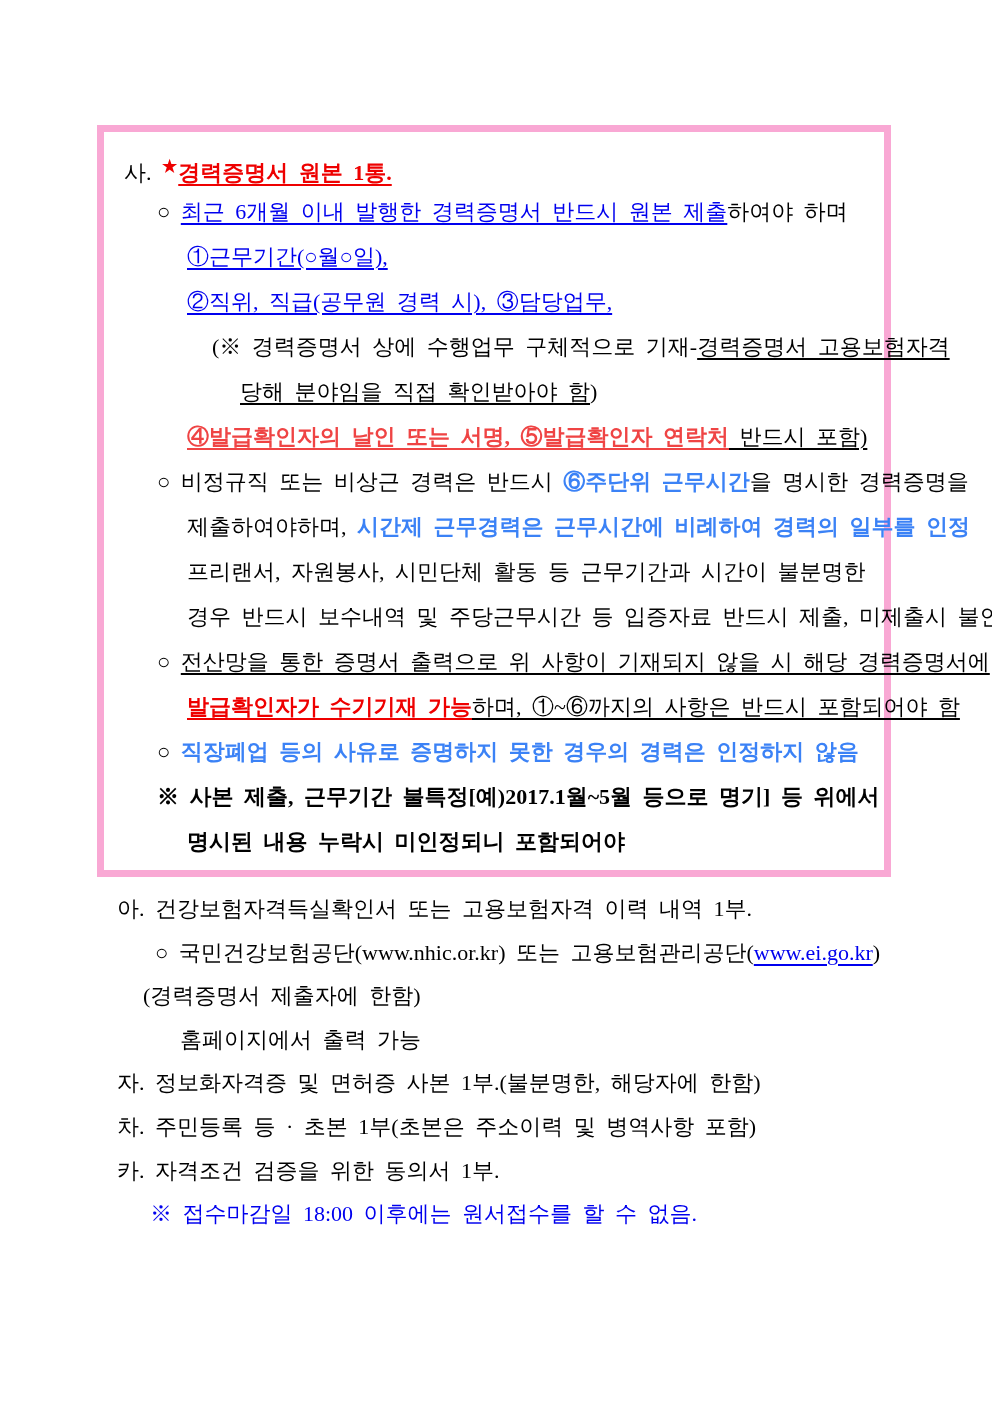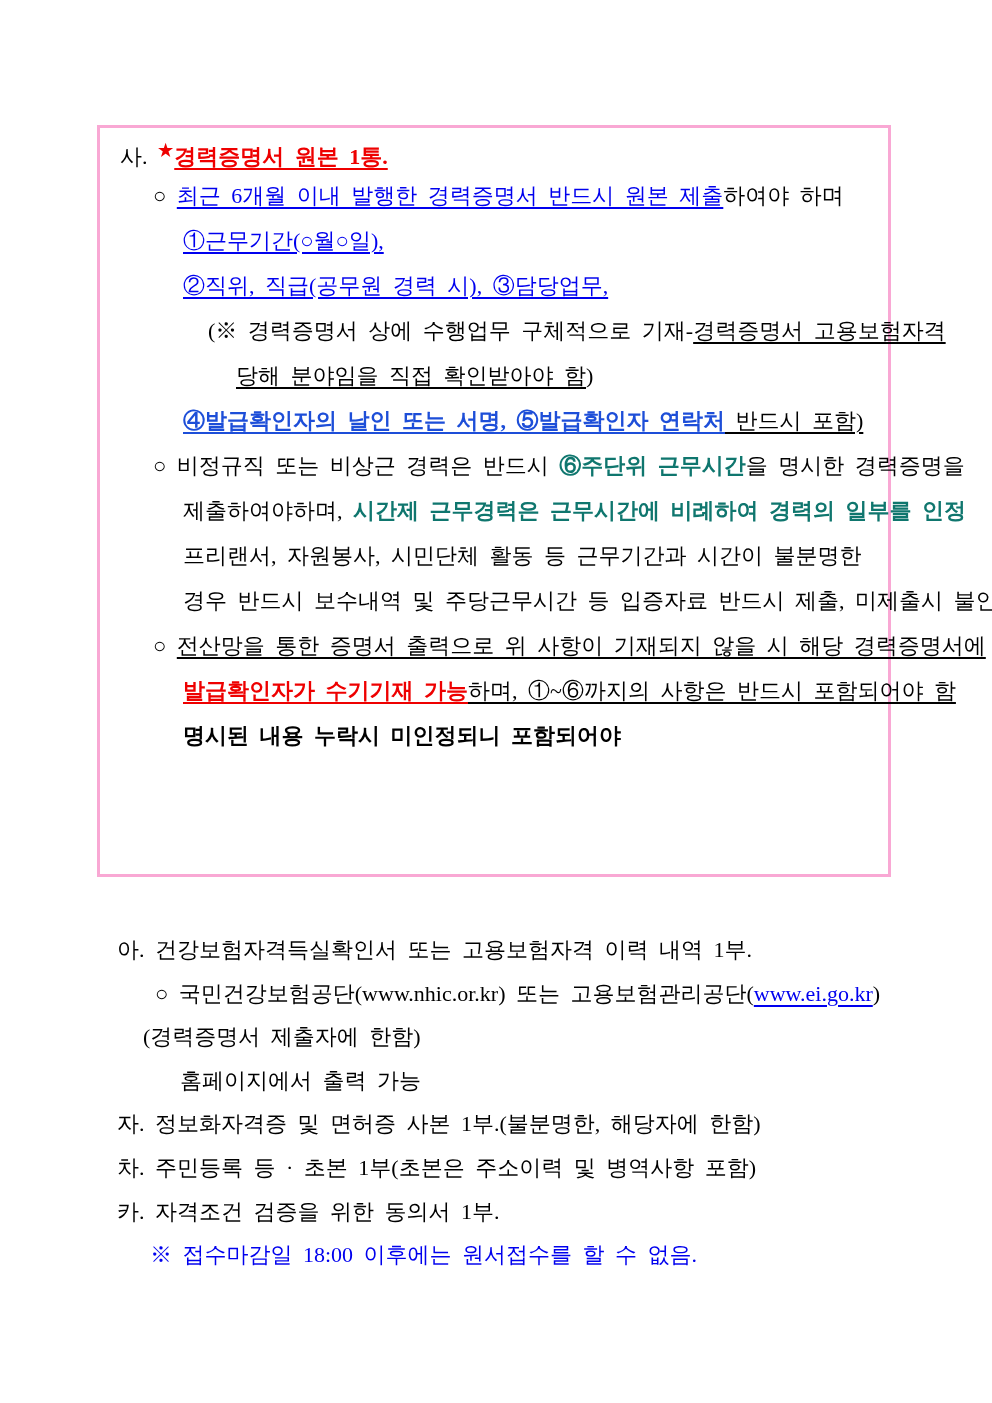--- a/index.html
+++ b/index.html
@@ -3,24 +3,24 @@
 <meta charset="utf-8">
 <style>
   html,body{margin:0;padding:0;}
   body{
     width:992px;height:1403px;background:#ffffff;position:relative;
     font-family:"Liberation Serif","DejaVu Serif",serif;
     font-size:22px;color:#000;
   }
   .req-box{
     position:absolute;left:97px;top:125px;width:794px;height:752px;
-    border:3px solid #f9a8d4;box-sizing:border-box;
+    border:7px solid #f9a8d4;box-sizing:border-box;padding-top:12px;
   }
   .below-box{
-    position:absolute;left:97px;top:928px;width:860px;
+    position:absolute;left:97px;top:887px;width:860px;
   }
   .line{
     line-height:45px;height:45px;white-space:nowrap;word-spacing:5px;
   }
   .below-box .line{line-height:43.6px;height:43.6px;}
   
   .ind-20{padding-left:20px;}
   .ind-46{padding-left:46px;}
   .ind-53{padding-left:53px;}
   .ind-58{padding-left:58px;}
@@ -28,41 +28,43 @@
   .ind-108{padding-left:108px;}
   .ind-136{padding-left:136px;}
   
   .s-b  {color:#000;}
   .s-bb {color:#000;font-weight:bold;}
   .s-bu {color:#000;text-decoration:underline;text-decoration-thickness:2px;text-underline-offset:4px;}
   .s-rbu{color:#ee0000;font-weight:bold;text-decoration:underline;text-decoration-thickness:2px;text-underline-offset:4px;}
   .s-star{color:#ee0000;font-weight:bold;font-size:17px;vertical-align:8px;letter-spacing:1px;}
   .s-l  {color:#0000ee;}
   .s-lu {color:#0000ee;text-decoration:underline;text-decoration-thickness:2px;text-underline-offset:4px;}
-  .s-lb {color:#0f766e;font-weight:bold;}
-  .s-lbu{color:#1d4ed8;font-weight:bold;text-decoration:underline;text-decoration-thickness:2px;text-underline-offset:4px;}
+  .s-lb {color:#3b82f6;font-weight:bold;}
+  .s-lbu{color:#ef4444;font-weight:bold;text-decoration:underline;text-decoration-thickness:2px;text-underline-offset:4px;}
   .s-link{color:#0000ee;text-decoration:underline;text-decoration-thickness:2px;text-underline-offset:4px;cursor:pointer;}
 </style>
 </head>
 <body>
 
 <div class="req-box" id="box-lines">
     <div class="line ind-20"><span class="s-b">사. </span><span class="s-star">★</span><span class="s-rbu">경력증명서 원본 1통.</span></div>
     <div class="line ind-53"><span class="s-b">○ </span><span class="s-lu">최근 6개월 이내 발행한 경력증명서 반드시 원본 제출</span><span class="s-b">하여야 하며</span></div>
     <div class="line ind-83"><span class="s-lu">①근무기간(○월○일),</span></div>
     <div class="line ind-83"><span class="s-lu">②직위, 직급(공무원 경력 시), ③담당업무,</span></div>
     <div class="line ind-108"><span class="s-b">(※ 경력증명서 상에 수행업무 구체적으로 기재-</span><span class="s-bu">경력증명서 고용보험자격</span></div>
     <div class="line ind-136"><span class="s-bu">당해 분야임을 직접 확인받아야 함</span><span class="s-b">)</span></div>
     <div class="line ind-83"><span class="s-lbu">④발급확인자의 날인 또는 서명, ⑤발급확인자 연락처</span><span class="s-bu"> 반드시 포함)</span></div>
     <div class="line ind-53"><span class="s-b">○ </span><span class="s-b">비정규직 또는 비상근 경력은 반드시 </span><span class="s-lb">⑥주단위 근무시간</span><span class="s-b">을 명시한 경력증명을</span></div>
     <div class="line ind-83"><span class="s-b">제출하여야하며, </span><span class="s-lb">시간제 근무경력은 근무시간에 비례하여 경력의 일부를 인정</span></div>
     <div class="line ind-83"><span class="s-b">프리랜서, 자원봉사, 시민단체 활동 등 근무기간과 시간이 불분명한</span></div>
     <div class="line ind-83"><span class="s-b">경우 반드시 보수내역 및 주당근무시간 등 입증자료 반드시 제출, 미제출시 불인정</span></div>
     <div class="line ind-53"><span class="s-b">○ </span><span class="s-bu">전산망을 통한 증명서 출력으로 위 사항이 기재되지 않을 시 해당 경력증명서에</span></div>
     <div class="line ind-83"><span class="s-rbu">발급확인자가 수기기재 가능</span><span class="s-bu">하며, ①~⑥까지의 사항은 반드시 포함되어야 함</span></div>
+    <div class="line ind-53"><span class="s-b">○ </span><span class="s-lb">직장폐업 등의 사유로 증명하지 못한 경우의 경력은 인정하지 않음</span></div>
+    <div class="line ind-53"><span class="s-bb">※ </span><span class="s-bb">사본 제출, 근무기간 불특정[예)2017.1월~5월 등으로 명기] 등 위에서</span></div>
     <div class="line ind-83"><span class="s-bb">명시된 내용 누락시 미인정되니 포함되어야</span></div>
   </div>
 <div class="below-box" id="body-lines">
     <div class="line ind-20"><span class="s-b">아. 건강보험자격득실확인서 또는 고용보험자격 이력 내역 1부.</span></div>
     <div class="line ind-58"><span class="s-b">○ </span><span class="s-b">국민건강보험공단(www.nhic.or.kr) 또는 고용보험관리공단(</span><span class="s-link">www.ei.go.kr</span><span class="s-b">)</span></div>
     <div class="line ind-46"><span class="s-b">(경력증명서 제출자에 한함)</span></div>
     <div class="line ind-83"><span class="s-b">홈페이지에서 출력 가능</span></div>
     <div class="line ind-20"><span class="s-b">자. 정보화자격증 및 면허증 사본 1부.(불분명한, 해당자에 한함)</span></div>
     <div class="line ind-20"><span class="s-b">차. 주민등록 등 · 초본 1부(초본은 주소이력 및 병역사항 포함)</span></div>
     <div class="line ind-20"><span class="s-b">카. 자격조건 검증을 위한 동의서 1부.</span></div>

